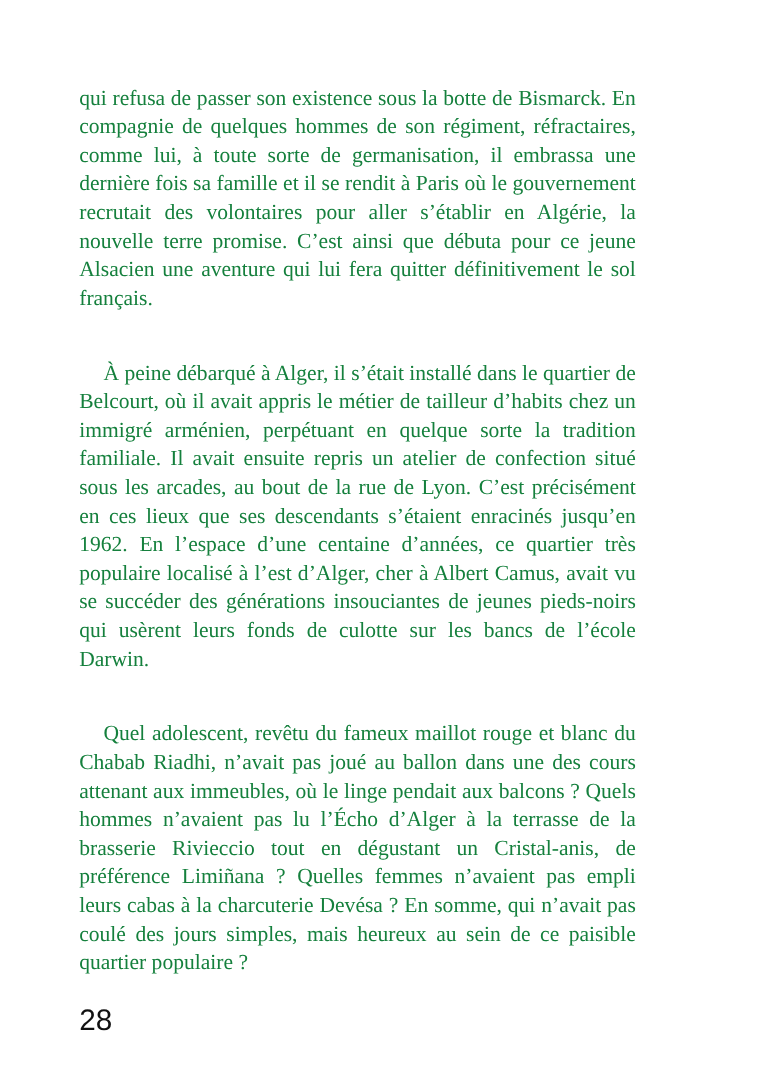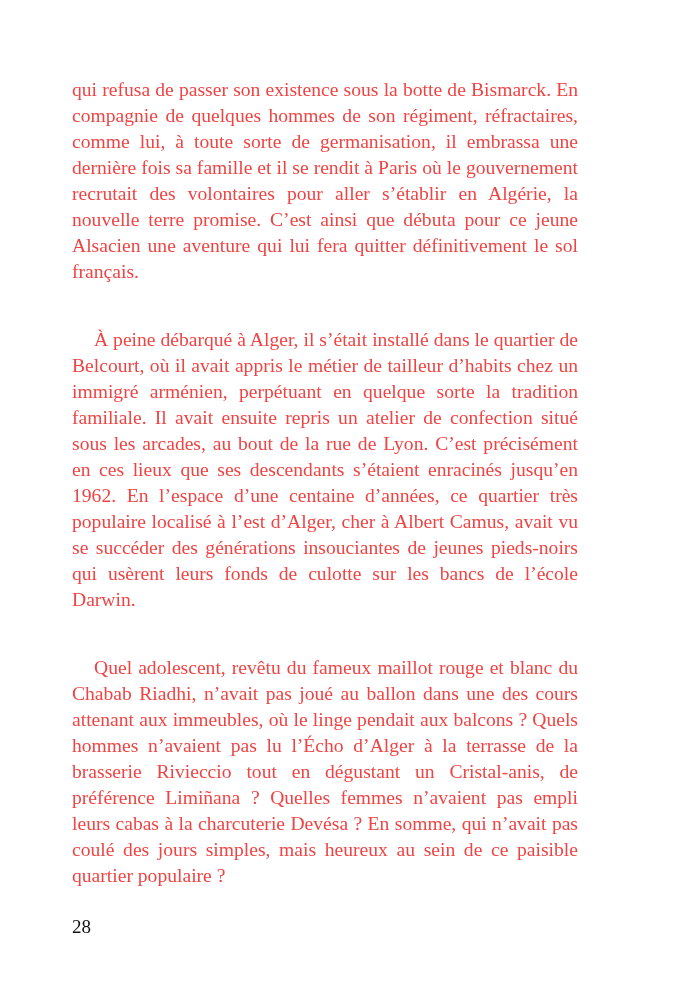--- a/index.html
+++ b/index.html
@@ -14,37 +14,37 @@
     overflow: hidden;
   }
   .page {
     position: absolute;
     left: 72px;
     top: 77px;
     width: 506px;
     font-family: "Liberation Serif", "DejaVu Serif", serif;
     font-size: 19.6px;
     line-height: 26px;
-    color: #ef4444;
+    color: #15803d;
   }
   .para {
     margin: 0;
     text-align: justify;
     text-indent: 0;
   }
   .para.indent {
     text-indent: 22px;
     margin-top: 42px;
   }
   .page-number {
     position: absolute;
     left: 72px;
     top: 914px;
-    font-family: Liberation Serif, serif;
-    font-size: 19px;
+    font-family: Liberation Sans, sans-serif;
+    font-size: 27px;
     line-height: 26px;
     color: #111111;
     text-align: right;
   }
 </style>
 </head>
 <body>
 
 <div class="page">
   <p class="para">qui refusa de passer son existence sous la botte de Bismarck. En compagnie de quelques hommes de son régiment, réfractaires, comme lui, à toute sorte de germanisation, il embrassa une dernière fois sa famille et il se rendit à Paris où le gouvernement recrutait des volontaires pour aller s’établir en Algérie, la nouvelle terre promise. C’est ainsi que débuta pour ce jeune Alsacien une aventure qui lui fera quitter définitivement le sol français.</p>

